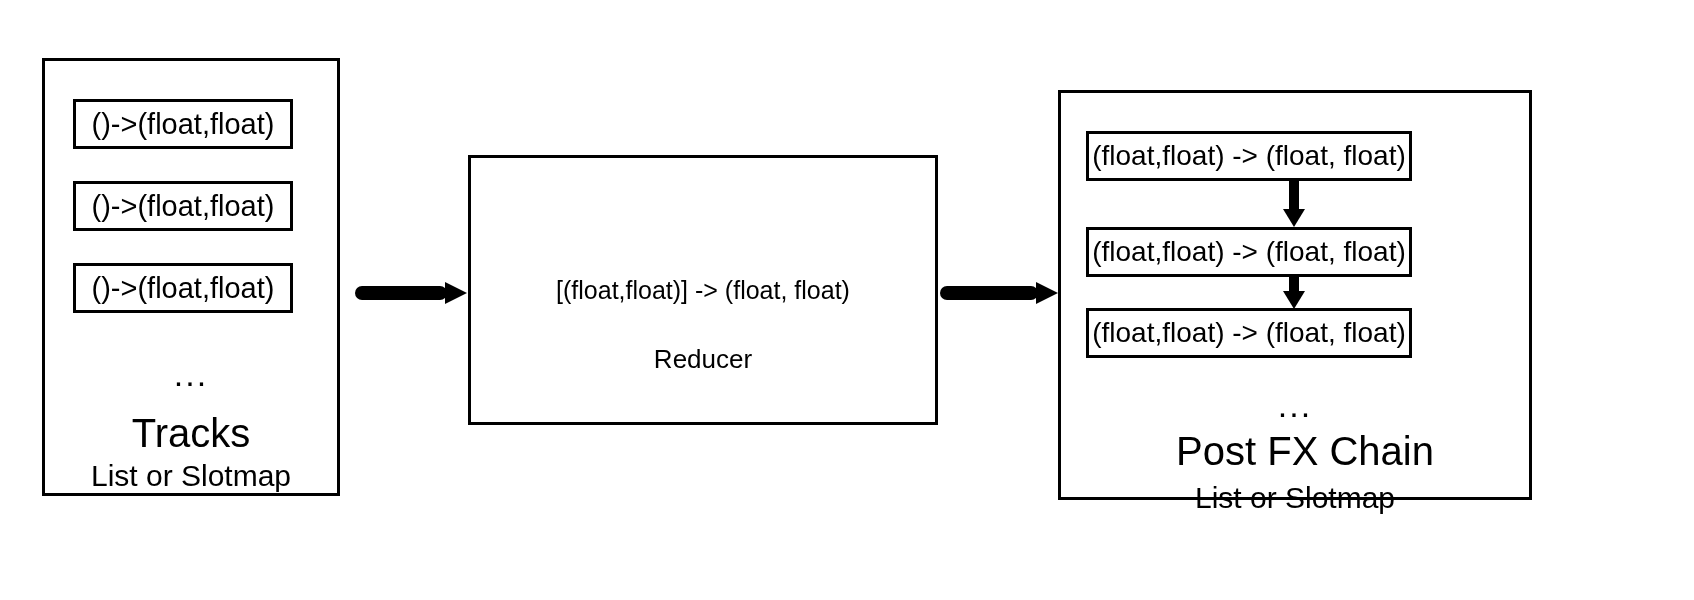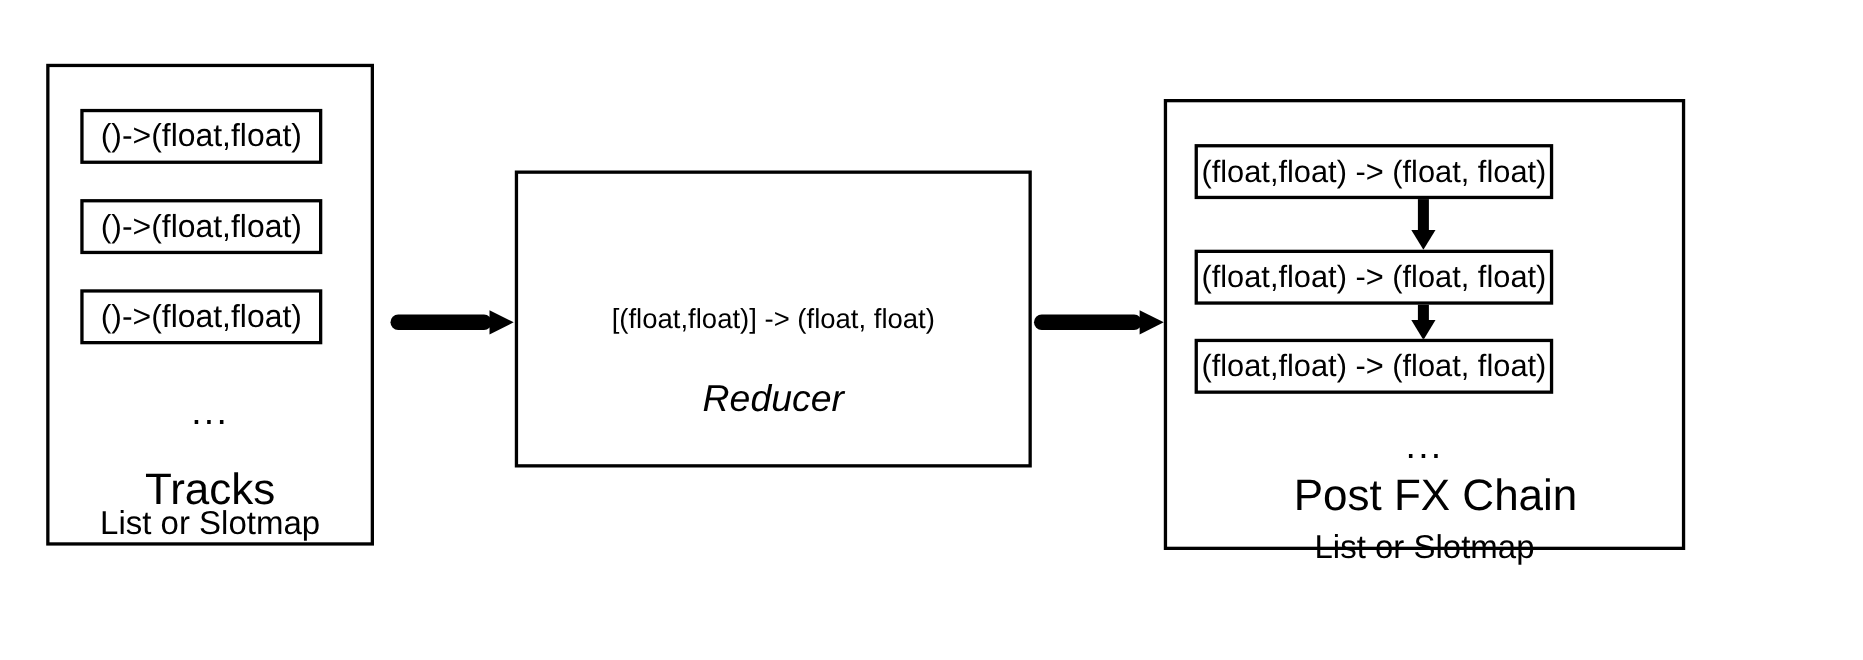--- a/index.html
+++ b/index.html
@@ -59,23 +59,22 @@
     top: 118px;
     text-align: center;
     font-size: 25px;
     white-space: nowrap;
   }
   #reducer-title {
     position: absolute;
     left: 0; right: 0;
     top: 186px;
     text-align: center;
-    font-size: 34px;
-    white-space: nowrap;
-    font-style: italic;
+    font-size: 26px;
+    white-space: nowrap;
   }
 
   
   #fx-panel { left: 1058px; top: 90px; width: 474px; height: 410px; }
   .fx-box { left: 25px; width: 326px; height: 50px; }
   #fx-box-0 { top: 38px; }
   #fx-box-1 { top: 134px; }
   #fx-box-2 { top: 215px; }
   .fx-box .sig-text { font-size: 28px; }
 
@@ -128,21 +127,21 @@
   .caption-sub {
     position: absolute;
     left: 0; right: 0;
     text-align: center;
     font-size: 30px;
     line-height: 1;
     white-space: nowrap;
   }
 
   #tracks-ellipsis { top: 296px; }
-  #tracks-caption  { top: 364px; }
+  #tracks-caption  { top: 352px; }
   #tracks-subcaption { top: 400px; }
 
   #fx-ellipsis { top: 295px; }
   #fx-caption  { top: 338px; margin-left: 20px; }
   #fx-subcaption { top: 390px; }
 
   
   .h-arrow { position: absolute; height: 22px; }
   .h-arrow .shaft {
     position: absolute;

